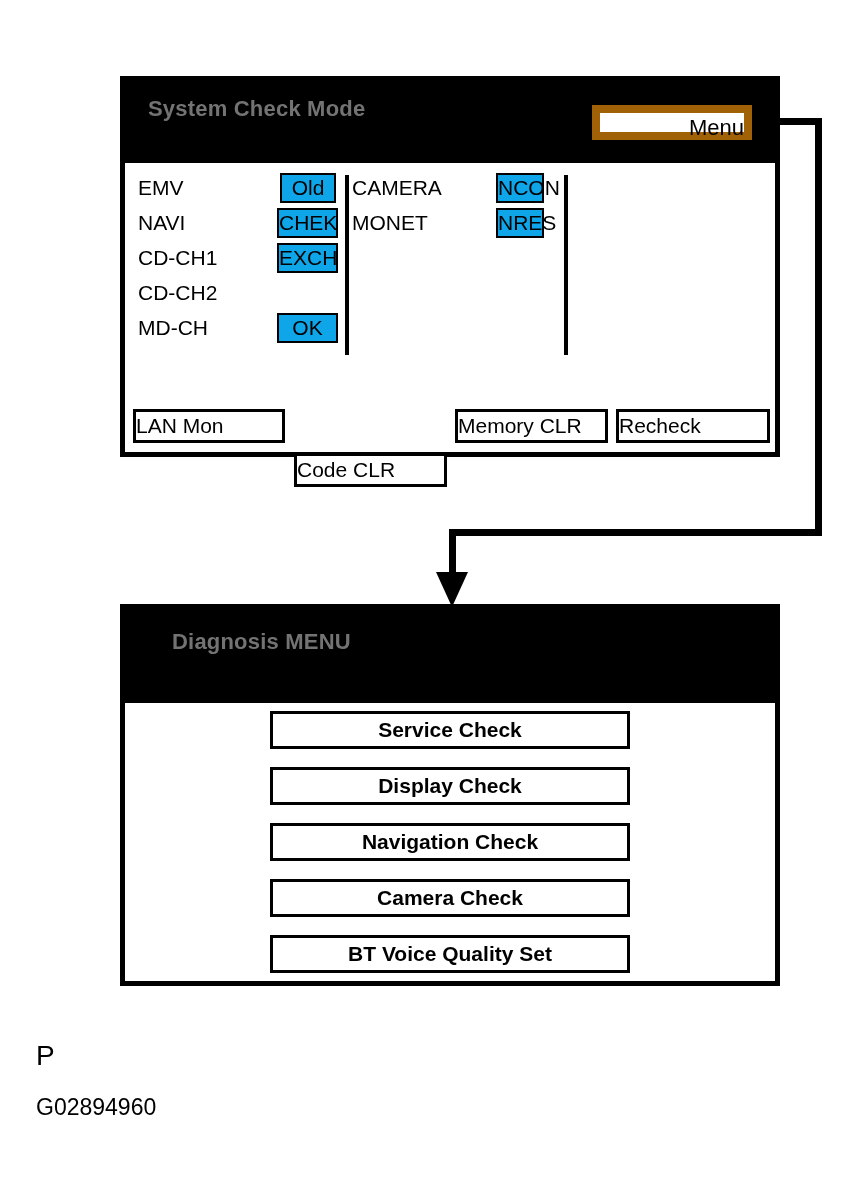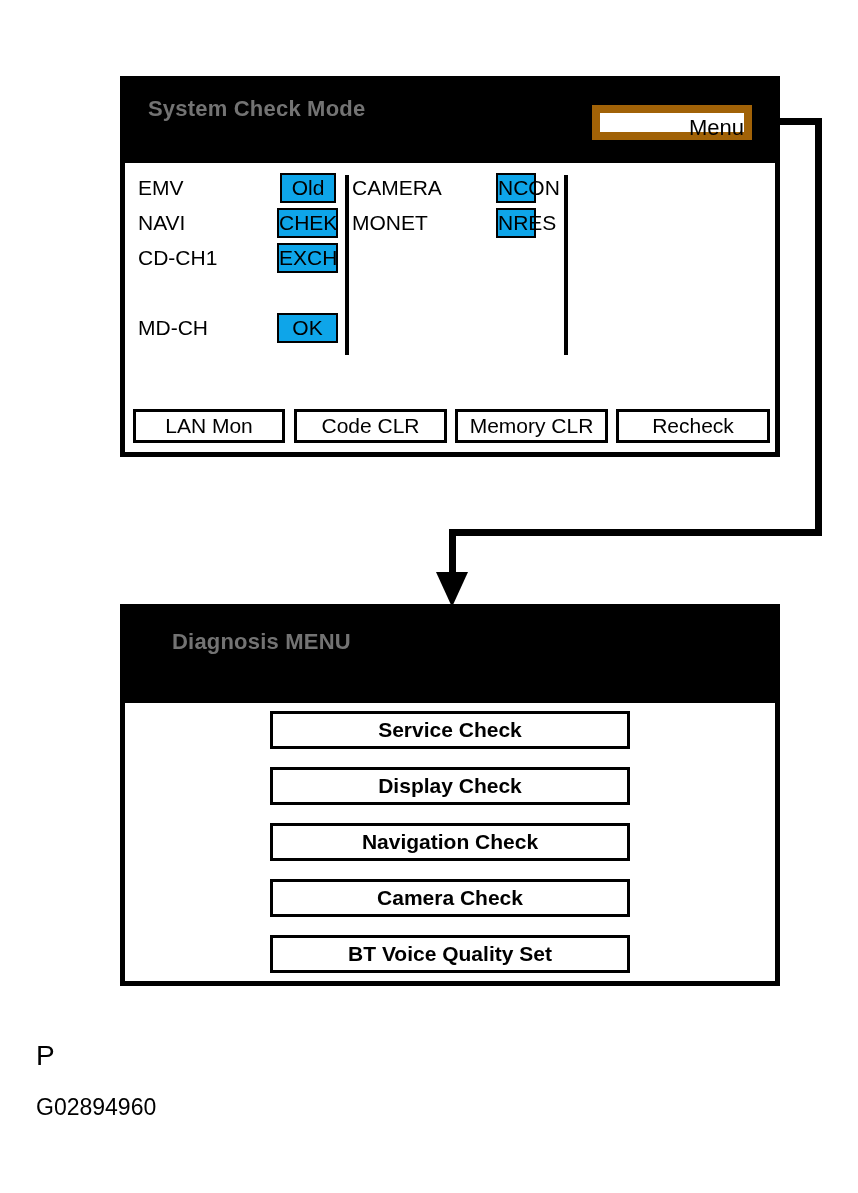--- a/index.html
+++ b/index.html
@@ -92,21 +92,21 @@
     white-space: nowrap;
   }
 
   
   .col-a .status-label { left: 13px; }
   .col-a .status-box   { left: 152px; width: 61px; }
   .col-a .status-box.narrow { left: 155px; width: 56px; }
 
   
   .col-b .status-label { left: 227px; }
-  .col-b .status-box   { left: 371px; width: 40px; }
+  .col-b .status-box   { left: 371px; width: 48px; }
 
   .divider {
     position: absolute;
     width: 4px;
     background: #000000;
     top: 12px;
     height: 180px;
   }
   #divider-1 { left: 220px; }
   #divider-2 { left: 439px; }
@@ -119,27 +119,26 @@
     right: 0;
     height: 40px;
   }
   .sc-button {
     position: absolute;
     top: 0;
     height: 34px;
     border: 3px solid #000000;
     box-sizing: border-box;
     background: #ffffff;
-    text-align: center;
     font-size: 21px;
     line-height: 28px;
     white-space: nowrap;
   }
   #btn-lan-mon     { left: 8px;   width: 152px; }
-  #btn-code-clr    { left: 169px; width: 153px; }
+  #btn-code-clr    { left: 169px; width: 153px; margin-top: 44px; }
   #btn-memory-clr  { left: 330px; width: 153px; }
   #btn-recheck     { left: 491px; width: 154px; }
 
   
   #panel-diagnosis-menu {
     left: 120px;
     top: 604px;
     width: 660px;
     height: 382px;
   }
@@ -251,20 +250,23 @@
       <div class="status-row col-a" style="top:45px;">
         <span class="status-label">NAVI</span>
         <span class="status-box">CHEK</span>
       </div>
 
       <div class="status-row col-a" style="top:80px;">
         <span class="status-label">CD-CH1</span>
         <span class="status-box">EXCH</span>
       </div>
 
+      <div class="status-row col-a" style="top:115px;">
+        <span class="status-label">CD-CH2</span>
+      </div>
 
       <div class="status-row col-a" style="top:150px;">
         <span class="status-label">MD-CH</span>
         <span class="status-box">OK</span>
       </div>
 
       <div class="status-row col-b" style="top:10px;">
         <span class="status-label">CAMERA</span>
         <span class="status-box">NCON</span>
       </div>

